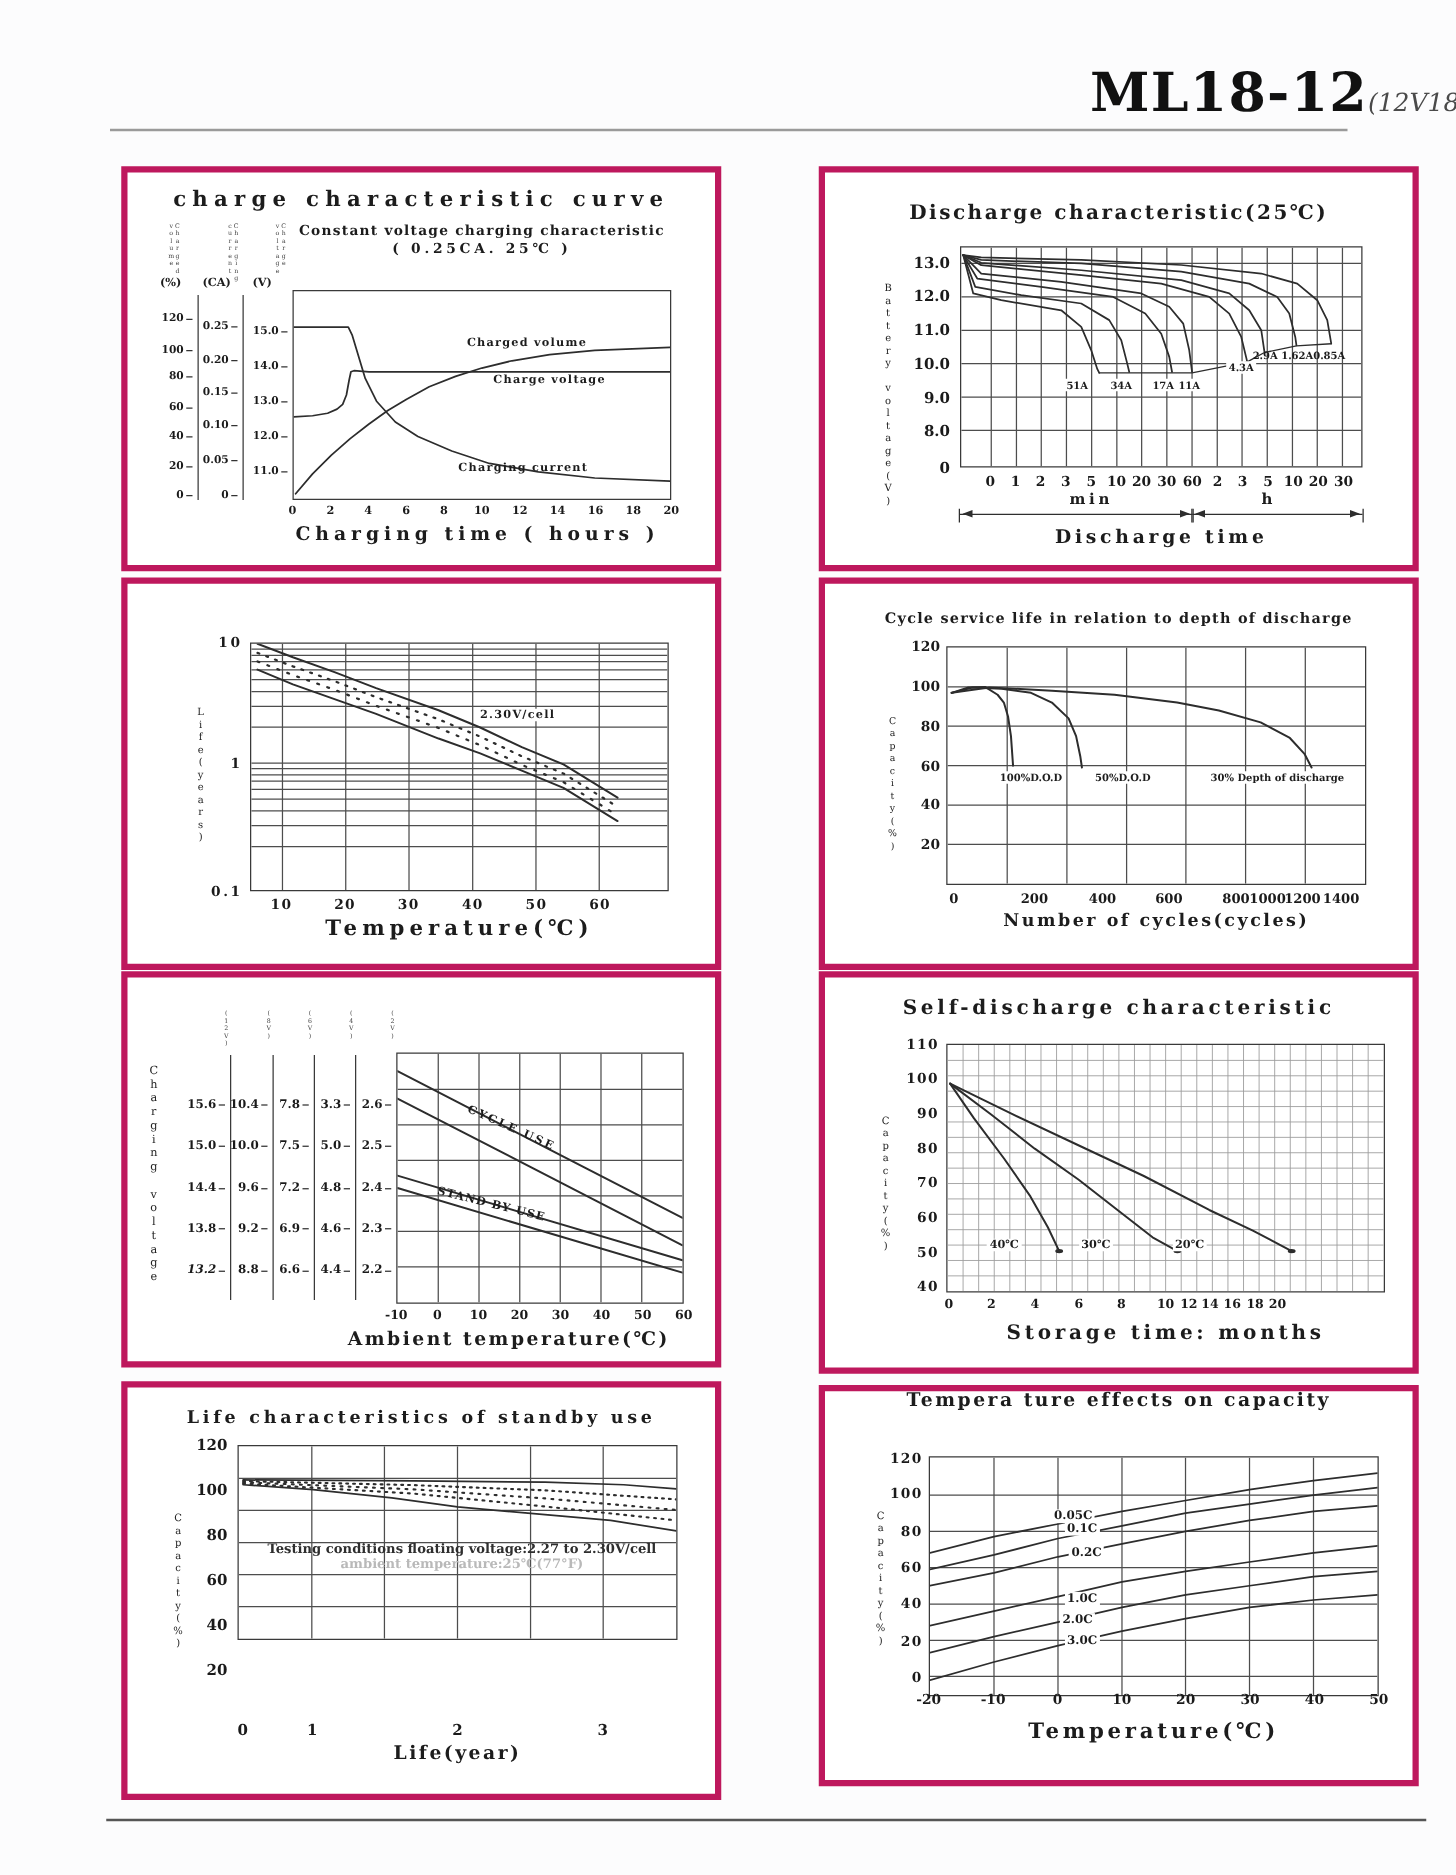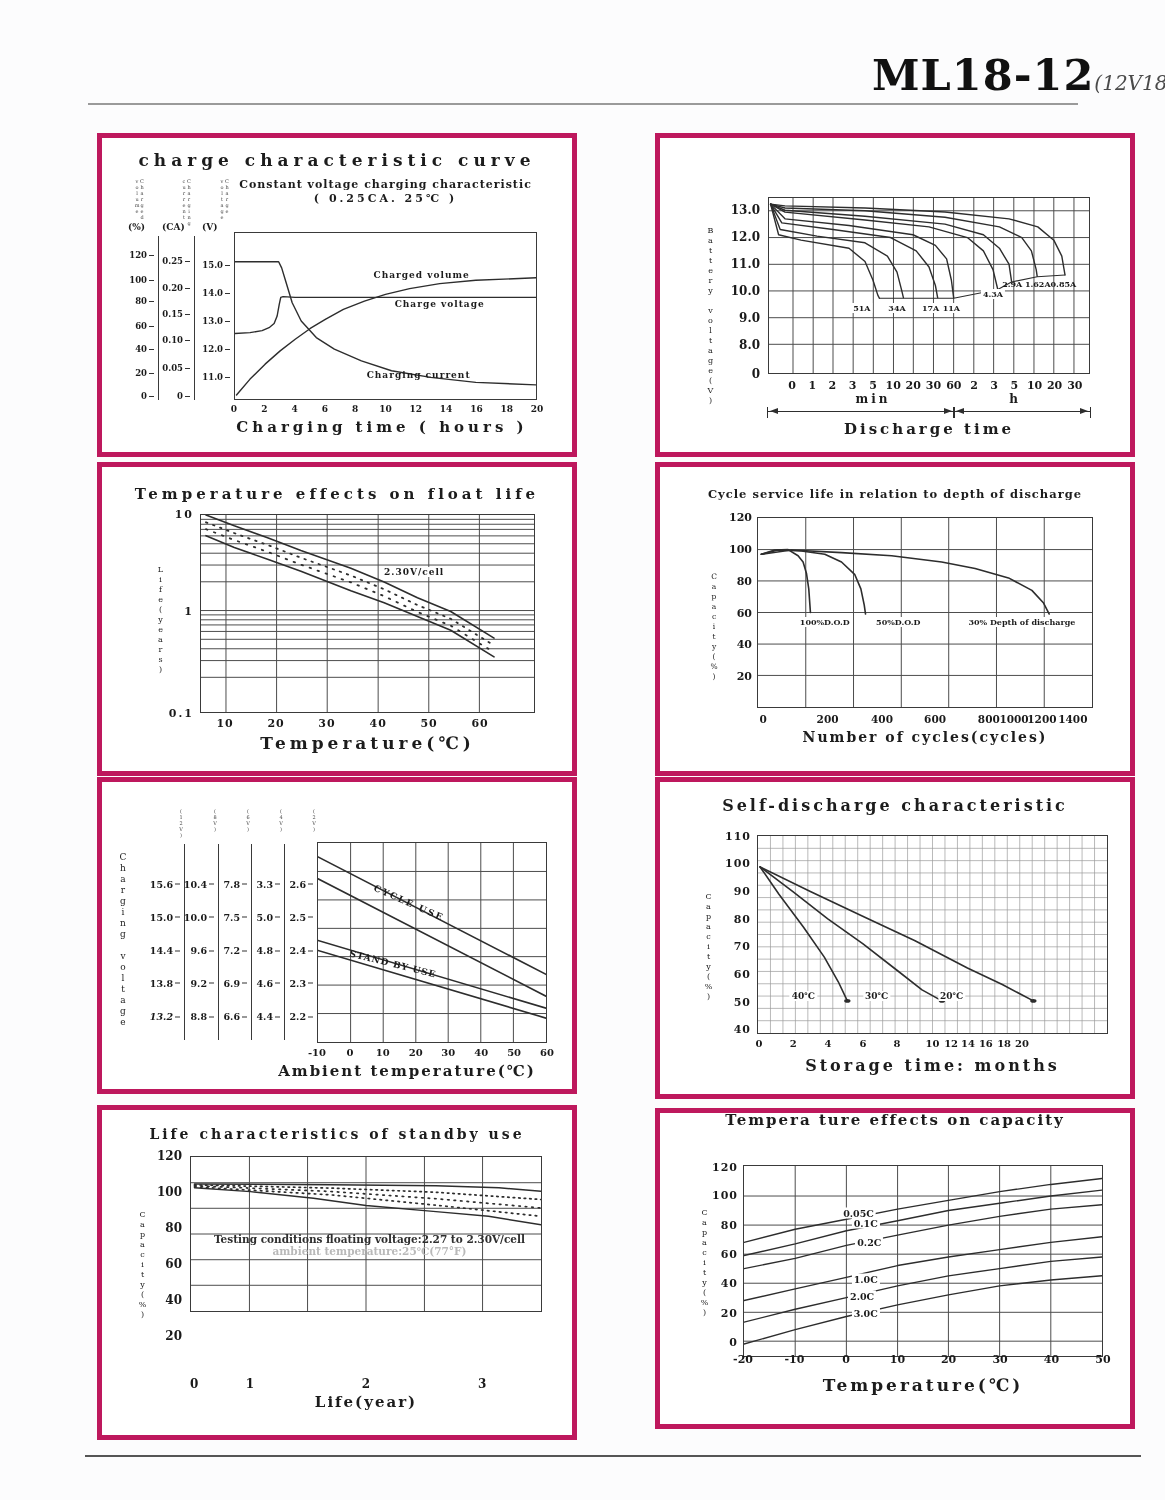--- a/index.html
+++ b/index.html
@@ -117,20 +117,21 @@
         <span class="tk" style="left: 60%;">12</span>
         <span class="tk" style="left: 70%;">14</span>
         <span class="tk" style="left: 80%;">16</span>
         <span class="tk" style="left: 90%;">18</span>
         <span class="tk" style="left: 100%;">20</span>
       </div>
     <div class="xlabel" style="left:110px;top:280px;width:340px;font-size:15px;letter-spacing:4px">Charging time ( hours )</div>
   </div>
 
   <div class="panel" style="left:655px;top:133px;width:470px;height:314px">
+    <div class="ptitle" style="top:22px;font-size:16px;letter-spacing:2px">Discharge characteristic(25℃)</div>
     <div class="vlab" style="left:46px;top:88px;height:150px;font-size:8px">Battery voltage(V)</div>
     <div class="yt" style="left:60px;top:59px;width:42px;height:177px;font-size:12px">
         <span class="tk" style="top: 7.3%;">13.0</span>
         <span class="tk" style="top: 22.6%;">12.0</span>
         <span class="tk" style="top: 37.9%;">11.0</span>
         <span class="tk" style="top: 53.1%;">10.0</span>
         <span class="tk" style="top: 68.4%;">9.0</span>
         <span class="tk" style="top: 83.6%;">8.0</span>
         <span class="tk" style="top: 100%;">0</span>
       </div>
@@ -200,21 +201,20 @@
         <span class="ah r"></span>
       </div>
     <div class="dim" style="left:294px;top:273px;width:136px">
         <span class="ah l"></span>
         <span class="ah r"></span>
       </div>
     <div class="xlabel" style="left:108px;top:282px;width:322px;font-size:15px;letter-spacing:3px">Discharge time</div>
   </div>
 
   <div class="panel" style="left:97px;top:462px;width:470px;height:304px">
-    <div class="ptitle" style="top:18px;font-size:15px;letter-spacing:4px">Temperature effects on float life</div>
     <div class="vlab" style="left:54px;top:98px;height:120px;font-size:8px">Life(years)</div>
     <div class="yt" style="left:60px;top:47px;width:34px;height:199px;font-size:11px;letter-spacing:2px">
         <span class="tk" style="top: 0%;">10</span>
         <span class="tk" style="top: 48.5%;">1</span>
         <span class="tk" style="top: 100%;">0.1</span>
       </div>
     <div class="plot" style="left:98px;top:47px;width:335px;height:199px">
       <svg viewBox="0 0 100 100" preserveAspectRatio="none">
           <line x1="7.5" y1="0" x2="7.5" y2="100" stroke="#4d4d4d" stroke-width="1" vector-effect="non-scaling-stroke"></line>
           <line x1="22.7" y1="0" x2="22.7" y2="100" stroke="#4d4d4d" stroke-width="1" vector-effect="non-scaling-stroke"></line>

